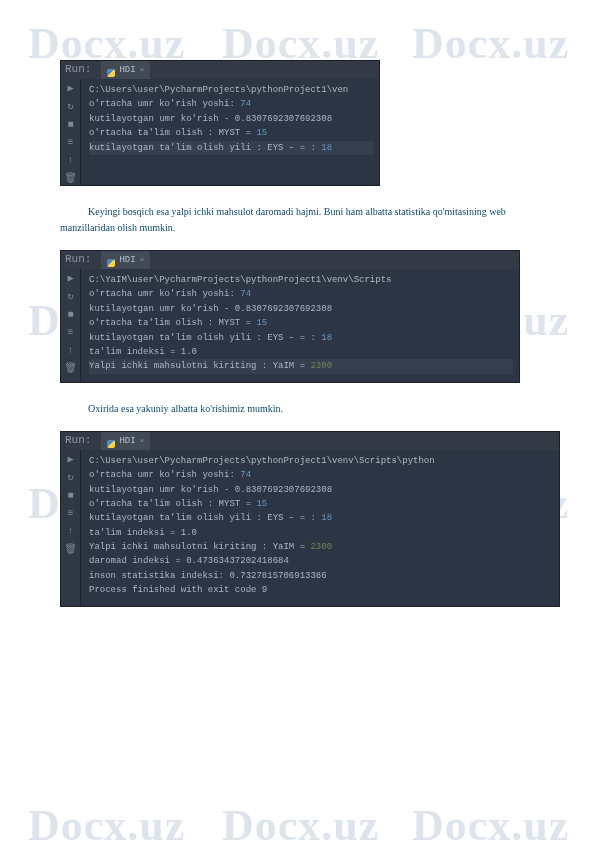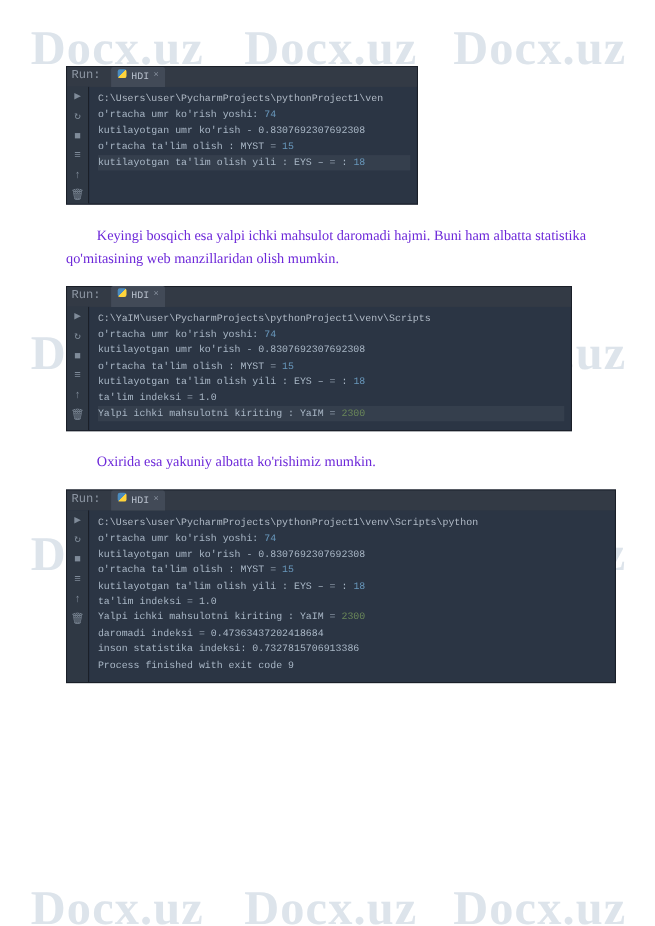--- a/index.html
+++ b/index.html
@@ -76,43 +76,43 @@
   .red { color: #c75450; }
   .ide-main {
     flex: 1;
     padding: 4px 6px 8px 8px;
   }
   .tab {
     background: #424a57;
     padding: 2px 6px;
     border-radius: 2px 2px 0 0;
     display: inline-flex;
-    align-items: flex-start;
+    align-items: flex-end;
     gap: 4px;
     font-size: 9px;
   }
   .tab-close { color: #8a93a0; font-size: 8px; }
   .pyicon {
     display: inline-block;
     width: 8px; height: 8px;
     background: linear-gradient(135deg, #4b8bbe 50%, #ffd43b 50%);
     border-radius: 2px;
   }
   .run-label { color: #8d96a3; margin-right: 6px; font-size: 11px; }
 
   .c-path { color: #b0bac6; }
   .c-text { color: #a9b7c6; }
   .c-num { color: #6897bb; }
   .c-green { color: #6a8759; }
   .cursor-line { background: rgba(255,255,255,0.05); }
 
   .body-text {
-    font-size: 13px;
+    font-size: 10px;
     line-height: 1.6;
-    color: #6d28d9;
+    color: #0c4a6e;
     margin: 8px 0 14px 0;
     text-indent: 28px;
   }
 
   .block1 { width: 320px; }
   .block2 { width: 460px; }
   .block3 { width: 500px; }
 
 </style>
 </head>
@@ -219,21 +219,21 @@
           <span class="sicon">🗑</span>
         </div>
         <div class="ide-main">
           <div class="c-path">C:\Users\user\PycharmProjects\pythonProject1\venv\Scripts\python</div>
           <div><span class="c-text">o'rtacha umr ko'rish yoshi: </span><span class="c-num">74</span></div>
           <div class="c-text"> kutilayotgan umr ko'rish  - 0.8307692307692308</div>
           <div><span class="c-text"> o'rtacha ta'lim olish : MYST = </span><span class="c-num">15</span></div>
           <div><span class="c-text"> kutilayotgan ta'lim olish yili : EYS – = : </span><span class="c-num">18</span></div>
           <div class="c-text"> ta'lim indeksi  =  1.0</div>
           <div><span class="c-text">Yalpi ichki mahsulotni kiriting : YaIM =  </span><span class="c-green">2300</span></div>
-          <div class="c-text"> daromadi indeksi  =  0.47363437202418684</div>
+          <div class="c-text"> daromad indeksi  =  0.47363437202418684</div>
           <div class="c-text"> inson statistika indeksi:   0.7327815706913386</div>
           <div></div>
           <div class="c-text">Process finished with exit code 9</div>
         </div>
       </div>
     </div>
   </div>
 
 </div>
 

